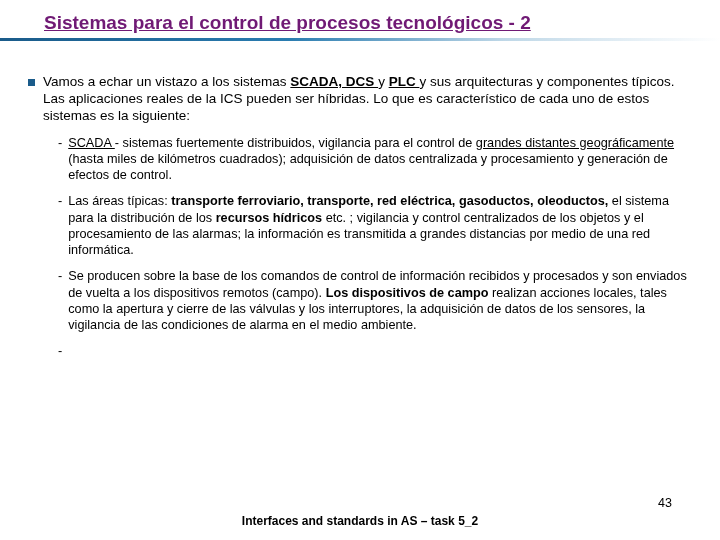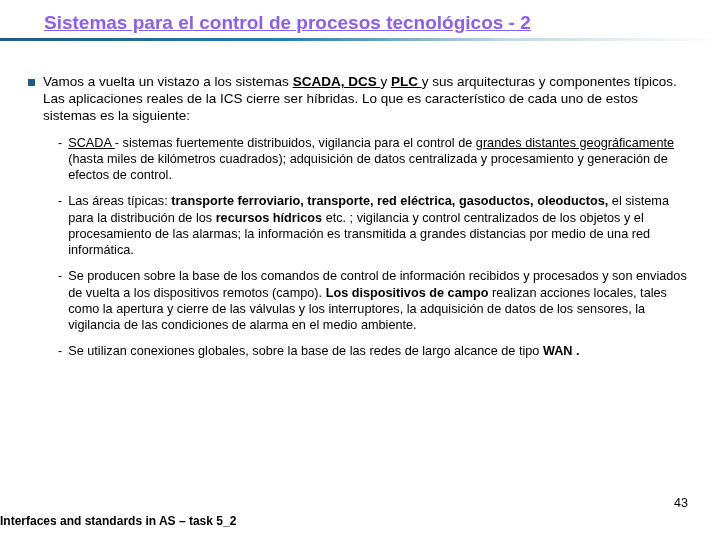--- a/index.html
+++ b/index.html
@@ -11,21 +11,21 @@
     color: #000;
     position: relative;
     overflow: hidden;
   }
   .title-wrap {
     padding: 12px 40px 6px 44px;
   }
   .title {
     font-size: 19px;
     font-weight: bold;
-    color: #8b5cf6;
+    color: #701a75;
     text-decoration: underline;
   }
   .title-rule {
     position: absolute;
     top: 38px;
     left: 0;
     right: 0;
     height: 3px;
     background: linear-gradient(to right, #1a5b8a 0%, #2a7cb0 40%, rgba(42,124,176,0.3) 70%, rgba(42,124,176,0) 100%);
   }
@@ -62,44 +62,45 @@
     margin-right: 6px;
     color: #000;
   }
   .b { font-weight: bold; }
   .u { text-decoration: underline; text-align: right; }
   .footer-text {
     position: absolute;
     bottom: 12px;
     left: 0;
     right: 0;
+    text-align: center;
     font-size: 12px;
     font-weight: bold;
   }
   .page-num {
     position: absolute;
     bottom: 30px;
-    right: 32px;
+    right: 48px;
     font-size: 12.5px;
   }
 </style>
 </head>
 <body>
 
 <div class="title-wrap">
   <span class="title">Sistemas para el control de procesos tecnológicos - 2</span>
 </div>
 <div class="title-rule"></div>
 
 <div class="content">
 
   <div class="lead">
     <div class="lead-bullet"></div>
     <div>
-      <span>Vamos a vuelta un vistazo a los sistemas </span><span class="b u">SCADA, DCS </span><span>y </span><span class="b u">PLC </span><span>y sus arquitecturas y componentes típicos. Las aplicaciones reales de la ICS cierre ser híbridas. Lo que es característico de cada uno de estos sistemas es la siguiente:</span>
+      <span>Vamos a echar un vistazo a los sistemas </span><span class="b u">SCADA, DCS </span><span>y </span><span class="b u">PLC </span><span>y sus arquitecturas y componentes típicos. Las aplicaciones reales de la ICS pueden ser híbridas. Lo que es característico de cada uno de estos sistemas es la siguiente:</span>
     </div>
   </div>
 
   <div class="sublist">
 
     <div class="subitem">
       <div class="dash">-</div>
       <div>
         <span class="u">SCADA </span><span>- sistemas fuertemente distribuidos, vigilancia para el control de </span><span class="u">grandes distantes geográficamente </span><span>(hasta miles de kilómetros cuadrados); adquisición de datos centralizada y procesamiento y  generación de efectos de control.</span>
       </div>
@@ -114,22 +115,19 @@
 
     <div class="subitem">
       <div class="dash">-</div>
       <div>
         <span>Se producen sobre la base de los comandos de control de información recibidos y procesados y son enviados de vuelta a los dispositivos remotos (campo). </span><span class="b">Los dispositivos de campo  </span><span>realizan acciones locales, tales como la apertura y cierre de las válvulas y los interruptores, la adquisición de datos de los sensores, la vigilancia de las condiciones de alarma en el medio ambiente.</span>
       </div>
     </div>
 
     <div class="subitem">
       <div class="dash">-</div>
-      <div>
-        <span>Se utilizan conexiones globales, sobre la base de las redes de largo alcance de tipo </span><span class="b">WAN .</span>
-      </div>
     </div>
 
   </div>
 </div>
 
 <div class="page-num">43</div>
 <div class="footer-text">Interfaces and standards in AS – task 5_2</div>
 
 </body></html>

